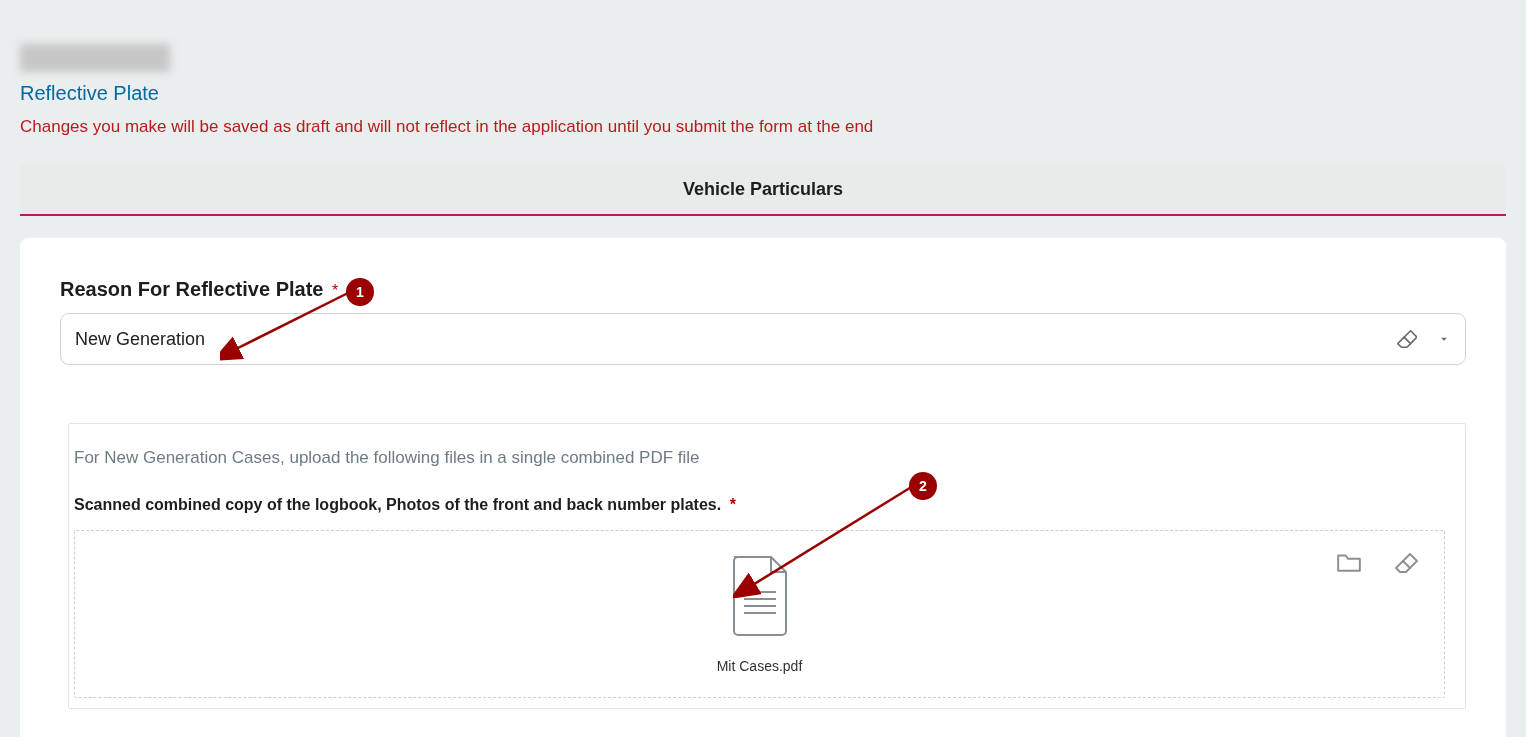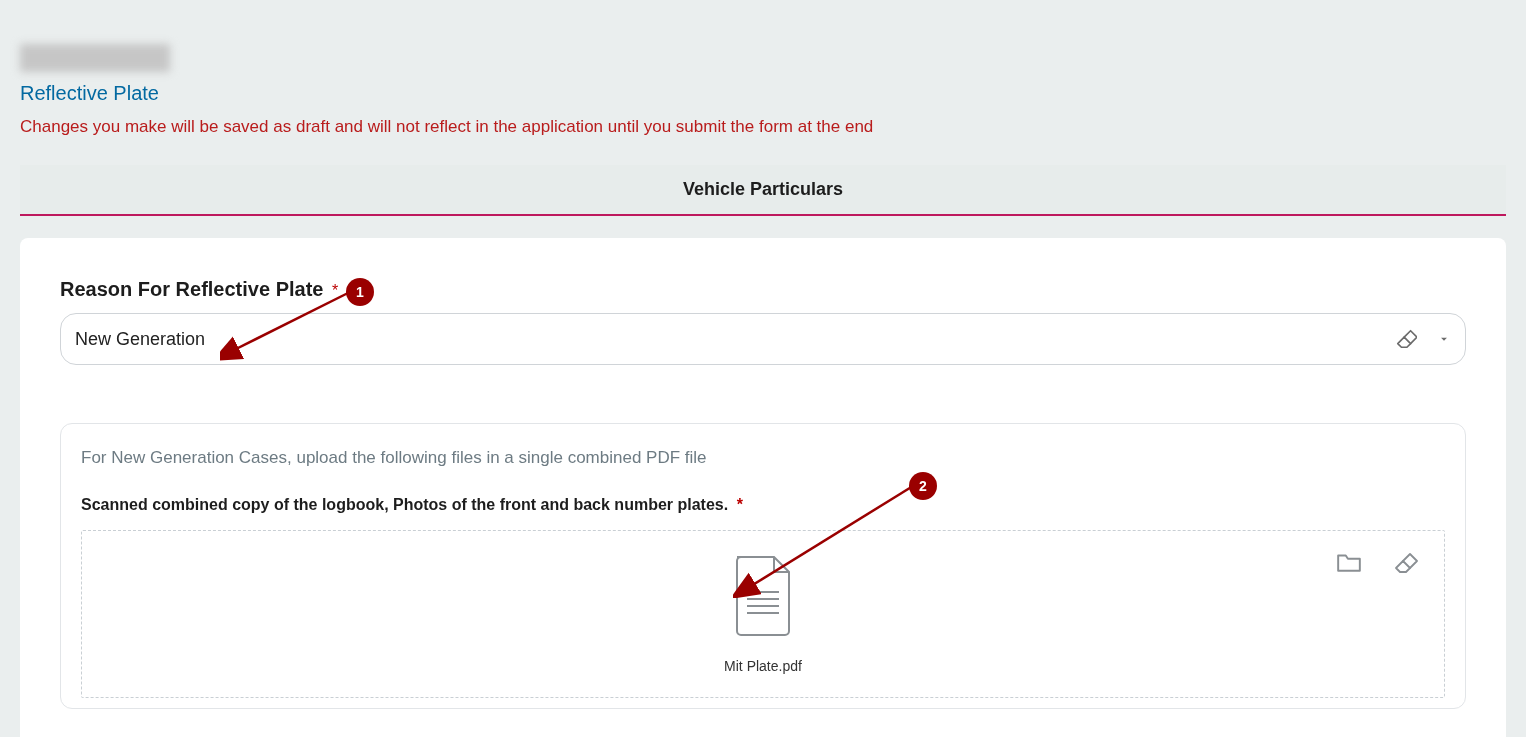--- a/index.html
+++ b/index.html
@@ -7,28 +7,28 @@
   .page { padding: 20px 20px 0 20px; }
   .logo-blur { width: 150px; height: 28px; background: #c6c6c6; filter: blur(4px); margin: 24px 0 10px 0; }
   .title { font-size: 20px; color: #0369a1; margin-bottom: 12px; }
   .subtitle { font-size: 17px; color: #b91c1c; margin-bottom: 28px; }
   .tabs { display: flex; border-bottom: 2px solid #be185d; }
   .tab { flex: 1; text-align: center; padding: 14px 0; font-size: 18px; font-weight: 600; color: #1d1d1d; background: #e7eceb; }
   .tab.active { color: #1db038; text-decoration: underline; }
   .card { background: #fff; border-radius: 8px; margin-top: 22px; padding: 40px 40px 40px 40px; position: relative; min-height: 470px; }
   .field-label { font-size: 20px; font-weight: 600; color: #1d1d1d; }
   .req { color: #b00; margin-left: 4px; }
-  .select-wrap { display: flex; align-items: center; margin-top: 12px; border: 1px solid #d0d4d8; border-radius: 16px; height: 52px; padding: 0 14px; }
+  .select-wrap { display: flex; align-items: center; margin-top: 12px; border: 1px solid #d0d4d8; border-radius: 9px; height: 52px; padding: 0 14px; }
   .select-value { flex: 1; font-size: 18px; color: #222; }
   .select-ctrl { display: flex; align-items: center; gap: 20px; color: #6b6b6b; }
   .clear-icon svg,
   .chevron-down-icon svg,
   .folder-icon svg,
   .erase-icon svg { display: block; }
-  .upload-panel { margin-top: 58px; border: 1px solid #e2e5e8; border-radius: 12px; padding: 24px 20px 10px 20px; }
+  .upload-panel { margin-top: 58px; border: 1px solid #e2e5e8; border-radius: 2px; padding: 24px 20px 10px 5px; margin-left: 8px; }
   .upload-hint { font-size: 17px; color: #6d7b83; margin-bottom: 28px; }
   .upload-label { font-size: 16px; font-weight: 600; color: #1d1d1d; margin-bottom: 16px; }
   .dropzone { position: relative; border: 1px dashed #c9cfd4; border-radius: 2px; height: 168px; display: flex; flex-direction: column; align-items: center; justify-content: center; }
   .file-icon { margin-bottom: 18px; }
   .file-name { font-size: 14px; color: #333; }
   .dropzone-actions { position: absolute; top: 20px; right: 26px; display: flex; gap: 30px; color: #6b6b6b; }
   
   .annot { position: absolute; pointer-events: none; }
 </style>
 </head>
@@ -76,21 +76,21 @@
         <div class="file-icon">
           <svg width="62" height="82" viewBox="0 0 62 82">
             <path d="M5 3 H42 L57 18 V77 a4 4 0 0 1 -4 4 H9 a4 4 0 0 1 -4 -4 V7 a4 4 0 0 1 4 -4 Z" fill="none" stroke="#8a8f93" stroke-width="2"></path>
             <path d="M42 3 V18 H57" fill="none" stroke="#8a8f93" stroke-width="2"></path>
             <line x1="15" y1="38" x2="47" y2="38" stroke="#8a8f93" stroke-width="2"></line>
             <line x1="15" y1="45" x2="47" y2="45" stroke="#8a8f93" stroke-width="2"></line>
             <line x1="15" y1="52" x2="47" y2="52" stroke="#8a8f93" stroke-width="2"></line>
             <line x1="15" y1="59" x2="47" y2="59" stroke="#8a8f93" stroke-width="2"></line>
           </svg>
         </div>
-        <div class="file-name">Mit Plate.pdf</div>
+        <div class="file-name">Mit Cases.pdf</div>
         <div class="dropzone-actions">
           <span class="folder-icon">
             <svg width="26" height="22" viewBox="0 0 24 20" fill="none" stroke="#8a8f93" stroke-width="1.8" stroke-linejoin="round">
               <path d="M2 4 h7 l2 3 h11 v11 H2 Z"></path>
             </svg>
           </span>
           <span class="erase-icon">
             <svg width="26" height="22" viewBox="0 0 24 22" fill="none" stroke="#8a8f93" stroke-width="1.8" stroke-linejoin="round" stroke-linecap="round">
               <path d="M3 17 L10 10 L17 17 L13 21 L7 21 Z"></path>
               <path d="M10 10 L17 3 L24 10 L17 17"></path>

